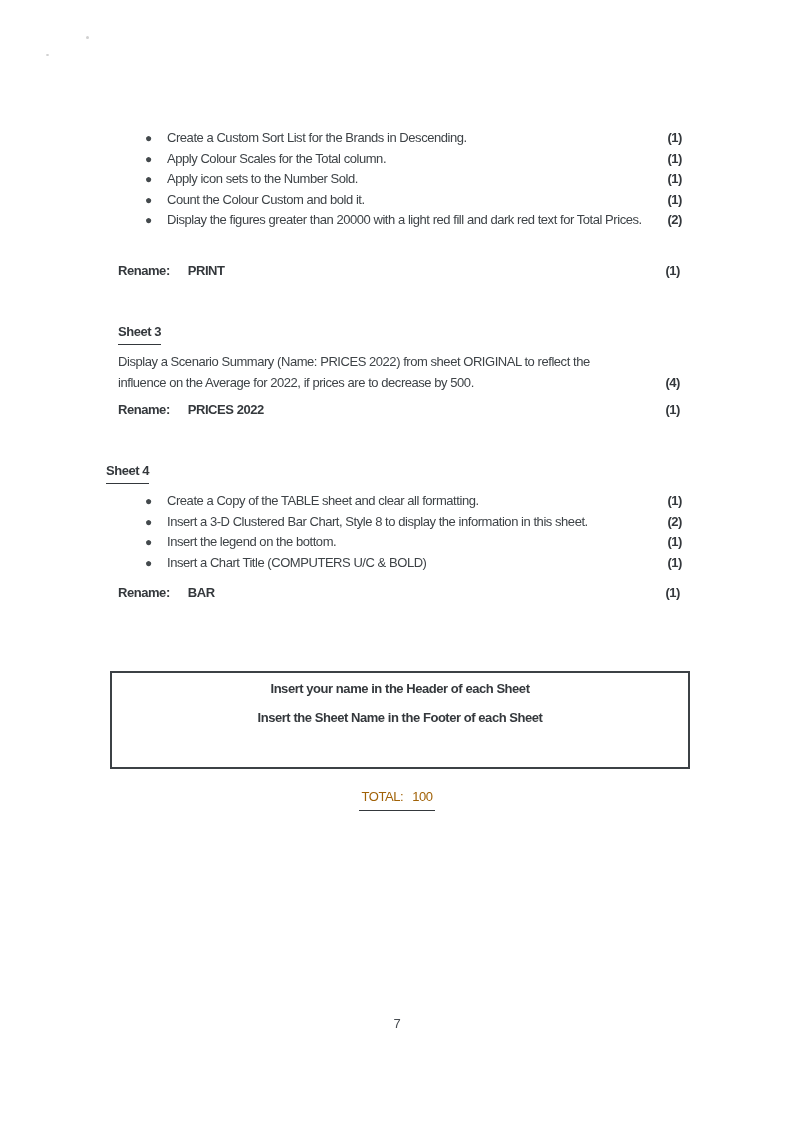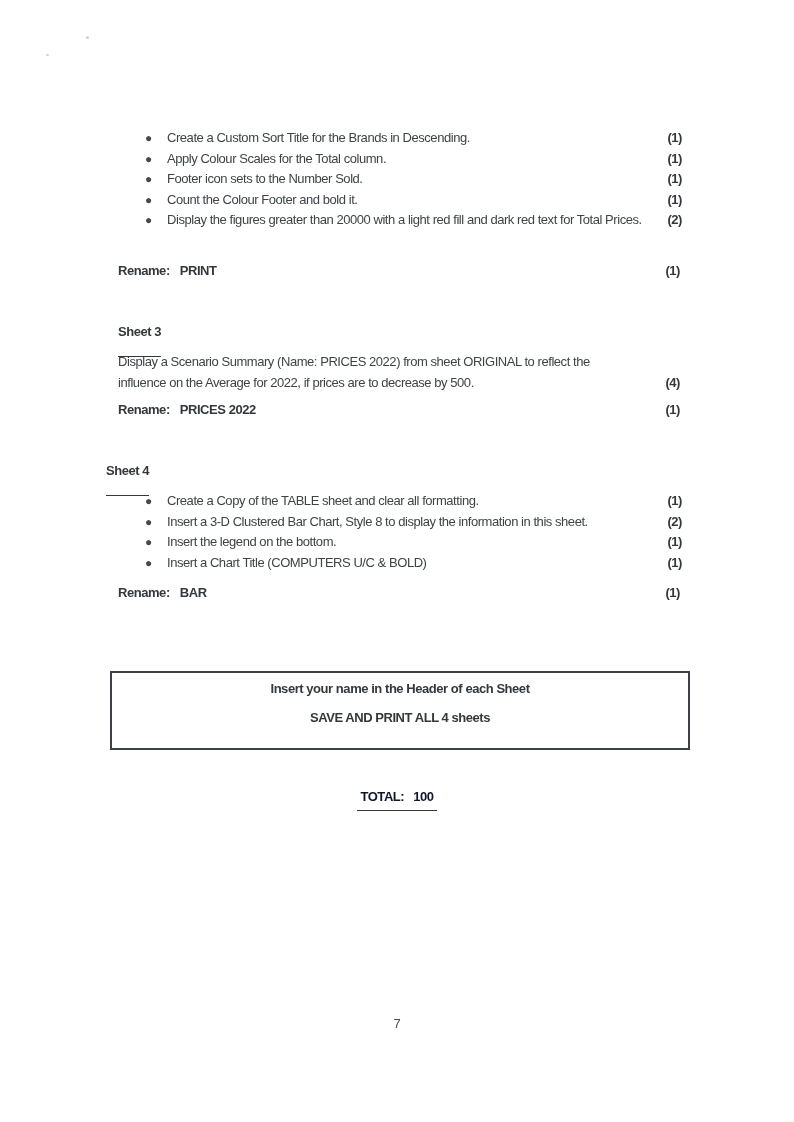--- a/index.html
+++ b/index.html
@@ -22,81 +22,81 @@
 
   
   .blist { width: 537px; }
   .bitem { display: flex; align-items: flex-end; }
   .bullet { flex: 0 0 22px; align-self: flex-start; color: #43494c; font-size: 12px; }
   .btext { flex: 1 1 auto; min-width: 0; }
   .fit { white-space: nowrap; }
   .marks { flex: 0 0 auto; margin-left: 8px; font-weight: 700; color: #34383c; text-align: right; }
 
   
-  .rename-line { display: flex; align-items: center; width: 562px; font-weight: 700; color: #34383c; }
+  .rename-line { display: flex; align-items: center; width: 562px; font-weight: 700; color: #34383c; gap: 8px; }
   .rename-value { margin-left: 10px; }
   .rename-line .marks { margin-left: auto; }
 
   
   .sheet-heading { font-weight: 700; color: #34383c; }
-  .underline { display: inline-block; border-bottom: 1.6px solid #34383c; padding-bottom: 13px; }
+  .underline { display: inline-block; border-bottom: 1.6px solid #34383c; padding-bottom: 1px; }
 
   
   .para-block { display: flex; align-items: flex-end; width: 562px; justify-content: center; }
   .para-text { width: 500px; }
   .para-block .marks { margin-left: auto; }
 
   
   .instructions-box {
     border: 2px solid #3c4145;
-    width: 580px; height: 79px;
+    width: 580px; height: 98px;
     text-align: center;
     font-weight: 700; color: #34383c;
     padding-top: 5px;
   }
   .box-line { line-height: 21px; margin-bottom: 7.5px; }
 
   
   .total-line { left: 0; right: 0; text-align: center; }
   .total-inner {
     display: inline-block;
-    font-weight: 700; color: #0f172a;
+    font-weight: 400; color: #a16207;
     border-bottom: 1.8px solid #34383c;
     padding: 0 3px 2px 3px;
   }
   .total-value { margin-left: 9px; }
 
   
   .page-number-wrap { left: 0; right: 0; text-align: center; color: #484d52; }
 </style>
 </head>
 <body>
 
 <span class="speck" style="left:86px; top:36px; width:3px; height:3px;"></span>
 <span class="speck" style="left:46px; top:54px; width:3px; height:2px;"></span>
 
 <div class="abs blist" style="left:145px; top:128px;">
   <div class="bitem">
     <span class="bullet">●</span>
-    <span class="btext fit">Create a Custom Sort Title for the Brands in Descending.</span>
+    <span class="btext fit">Create a Custom Sort List for the Brands in Descending.</span>
     <span class="marks">(1)</span>
   </div>
   <div class="bitem">
     <span class="bullet">●</span>
     <span class="btext fit">Apply Colour Scales for the Total column.</span>
     <span class="marks">(1)</span>
   </div>
   <div class="bitem">
     <span class="bullet">●</span>
-    <span class="btext fit">Footer icon sets to the Number Sold.</span>
+    <span class="btext fit">Apply icon sets to the Number Sold.</span>
     <span class="marks">(1)</span>
   </div>
   <div class="bitem">
     <span class="bullet">●</span>
-    <span class="btext fit">Count the Colour Footer and bold it.</span>
+    <span class="btext fit">Count the Colour Custom and bold it.</span>
     <span class="marks">(1)</span>
   </div>
   <div class="bitem">
     <span class="bullet">●</span>
     <span class="btext">Display the figures greater than 20000 with a light red fill and dark red text for Total Prices.</span>
     <span class="marks">(2)</span>
   </div>
 </div>
 
 <div class="abs rename-line" style="left:118px; top:261px;">
@@ -148,21 +148,21 @@
 </div>
 
 <div class="abs rename-line" style="left:118px; top:583px;">
   <span>Rename:</span>
   <span class="rename-value">BAR</span>
   <span class="marks">(1)</span>
 </div>
 
 <div class="abs instructions-box" style="left:110px; top:671px;">
   <div class="box-line">Insert your name in the Header of each Sheet</div>
-  <div class="box-line">SAVE AND PRINT ALL 4 sheets</div>
+  <div class="box-line">Insert the Sheet Name in the Footer of each Sheet</div>
 </div>
 
 <div class="abs total-line" style="top:787px;">
   <span class="total-inner">
     <span>TOTAL:</span><span class="total-value">100</span>
   </span>
 </div>
 
 <div class="abs page-number-wrap" style="top:1014px;">
   <span>7</span>

